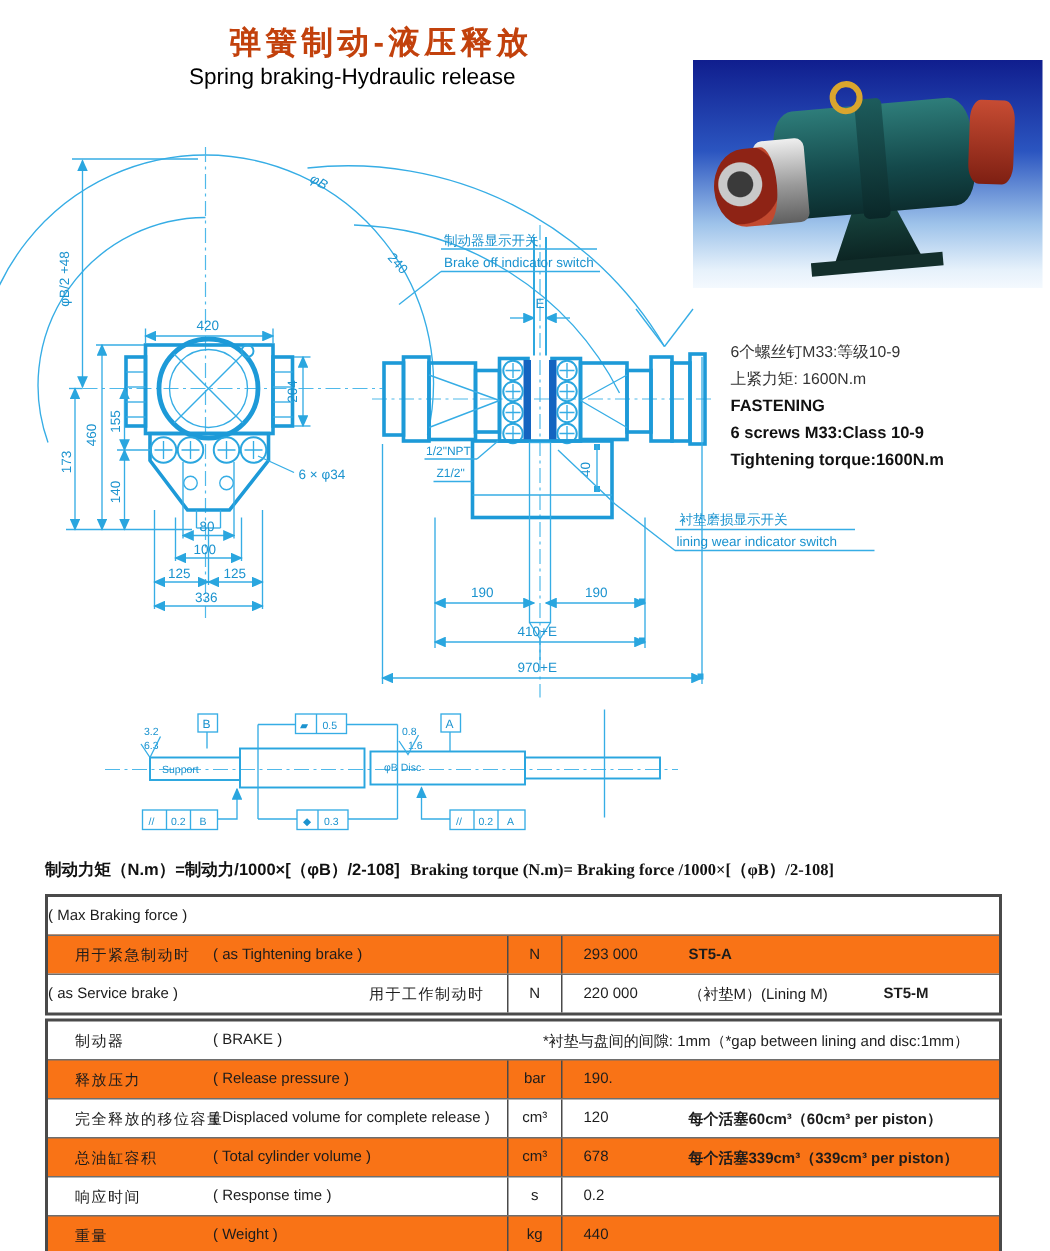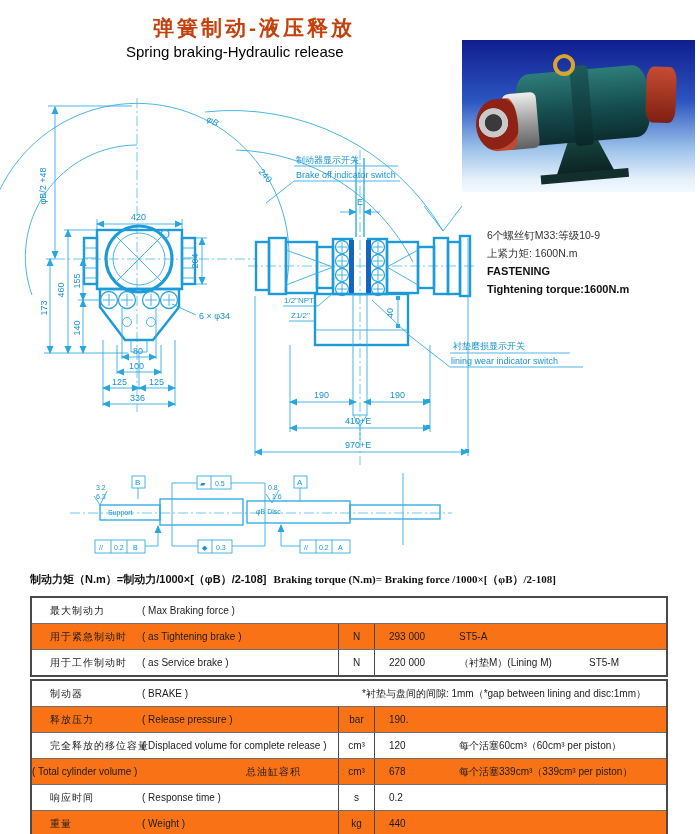--- a/index.html
+++ b/index.html
@@ -38,21 +38,21 @@
   #tbl2{top:679px;}
   .row{display:flex;align-items:stretch;height:25px;border-top:1px solid #6e6e6e;font-size:10px;color:#1c1c1c;white-space:nowrap;}
   .row:first-child{border-top:none;}
   .blue{background:#f97316;}
   .cell{display:flex;align-items:center;}
   .cz{width:92px;padding-left:18px;letter-spacing:1px;}
   .ce{width:196px;}
   .cu{width:35px;border-left:1px solid #4a4a4a;border-right:1px solid #4a4a4a;justify-content:center;}
   .cv{width:70px;padding-left:14px;}
   .cn{width:130px;}
-  .cc{flex:1;}
+  .cc{flex:1;font-weight:bold;}
   .cspan{flex:1;}
   .note-pad{padding-left:24px;}
   
   .draw{left:0;top:85px;width:700px;height:490px;}
   svg .thin{stroke:#36ade5;stroke-width:0.9;fill:none;}
   svg .med{stroke:#2aa6df;stroke-width:1.3;fill:none;}
   svg .thick{stroke:#1d9ad8;stroke-width:2.4;fill:none;}
   svg .xthick{stroke:#1d9ad8;stroke-width:3.2;fill:none;}
   svg .cl{stroke:#4fb9ea;stroke-width:0.8;fill:none;stroke-dasharray:10 3 2 3;}
   svg text{fill:#1b93cf;font-family:"Liberation Sans",sans-serif;font-size:9px;}
@@ -77,20 +77,21 @@
     <div class="m-capL"></div>
     <div class="m-capR"></div>
     <div class="m-hook"></div>
   </div>
 </div>
 
 <div class="abs fastening">
   <div>6个螺丝钉M33:等级10-9</div>
   <div>上紧力矩:  1600N.m</div>
   <div class="b">FASTENING</div>
+  <div class="b">6 screws M33:Class 10-9</div>
   <div class="b">Tightening torque:1600N.m</div>
 </div>
 
 <svg class="abs draw" viewBox="0 85 700 490">
   <defs>
     <marker id="ae" markerWidth="9" markerHeight="8" refX="8" refY="4" orient="auto">
       <path d="M0,0L9,4L0,8Z" fill="#2aa6df"></path>
       </marker>
     <marker id="as" markerWidth="9" markerHeight="8" refX="1" refY="4" orient="auto">
       <path d="M9,0L0,4L9,8Z" fill="#2aa6df"></path>
@@ -323,33 +324,32 @@
   </g>
 </svg>
 
 <div class="abs formula">
   <span>制动力矩（N.m）=制动力/1000×[（φB）/2-108]</span>
   <span class="en">Braking torque (N.m)= Braking force /1000×[（φB）/2-108]</span>
 </div>
 
 <div class="abs tbl" id="tbl1">
   <div class="row">
-    <div class="cell cz">最大制动力</div>
     <div class="cell cspan">( Max Braking force )</div>
   </div>
   <div class="row blue">
     <div class="cell cz">用于紧急制动时</div>
     <div class="cell ce">( as Tightening brake )</div>
     <div class="cell cu">N</div>
     <div class="cell cv">293 000</div>
     <div class="cell cc">ST5-A</div>
   </div>
   <div class="row">
+    <div class="cell ce">( as Service brake )</div>
     <div class="cell cz">用于工作制动时</div>
-    <div class="cell ce">( as Service brake )</div>
     <div class="cell cu">N</div>
     <div class="cell cv">220 000</div>
     <div class="cell cn">（衬垫M）(Lining M)</div>
     <div class="cell cc">ST5-M</div>
   </div>
 </div>
 
 <div class="abs tbl" id="tbl2">
   <div class="row">
     <div class="cell cz">制动器</div>
@@ -364,22 +364,22 @@
     <div class="cell cc"></div>
   </div>
   <div class="row">
     <div class="cell cz">完全释放的移位容量</div>
     <div class="cell ce">( Displaced volume for complete release )</div>
     <div class="cell cu">cm³</div>
     <div class="cell cv">120</div>
     <div class="cell cc">每个活塞60cm³（60cm³ per piston）</div>
   </div>
   <div class="row blue">
+    <div class="cell cz">总油缸容积</div>
     <div class="cell ce">( Total cylinder volume )</div>
-    <div class="cell cz">总油缸容积</div>
     <div class="cell cu">cm³</div>
     <div class="cell cv">678</div>
     <div class="cell cc">每个活塞339cm³（339cm³ per piston）</div>
   </div>
   <div class="row">
     <div class="cell cz">响应时间</div>
     <div class="cell ce">( Response time )</div>
     <div class="cell cu">s</div>
     <div class="cell cv">0.2</div>
     <div class="cell cc"></div>

